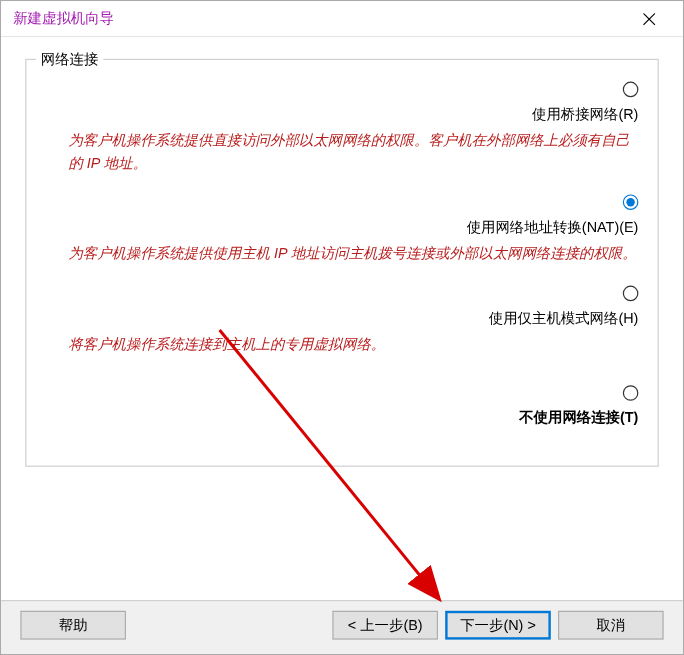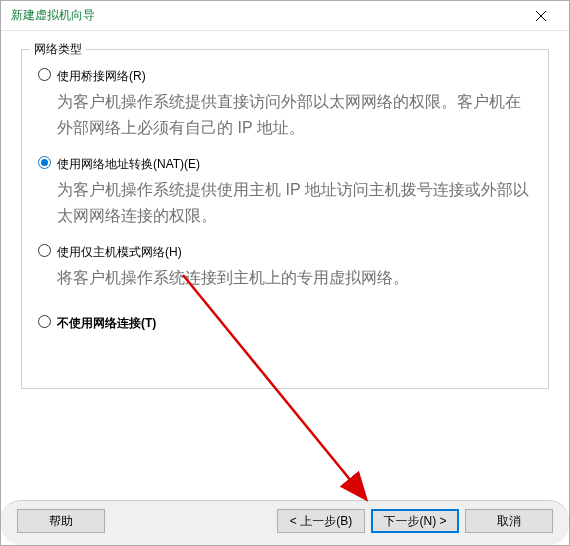--- a/index.html
+++ b/index.html
@@ -24,21 +24,21 @@
     height: 30px;
     display: flex;
     align-items: center;
     justify-content: space-between;
     padding: 0 8px 0 10px;
     background: #ffffff;
     border-bottom: 1px solid #e5e5e5;
   }
   .titlebar-title {
     font-size: 12px;
-    color: #15803d;
+    color: #a21caf;
   }
   .close-btn {
     width: 40px;
     height: 28px;
     display: flex;
     align-items: center;
     justify-content: center;
     font-size: 14px;
     color: #000;
     cursor: pointer;
@@ -77,22 +77,23 @@
     left: 8px;
     background: #ffffff;
     padding: 0 4px;
     font-size: 12px;
   }
   .option {
     margin-bottom: 16px;
   }
   .option-row {
     display: flex;
-    align-items: flex-start;
+    align-items: flex-end;
     gap: 6px;
+    flex-direction: column;
   }
   .radio {
     width: 13px;
     height: 13px;
     border: 1px solid #333;
     border-radius: 50%;
     display: inline-flex;
     align-items: center;
     justify-content: center;
     flex-shrink: 0;
@@ -106,33 +107,33 @@
     height: 7px;
     background: #0078d7;
     border-radius: 50%;
     display: block;
   }
   .option-label {
     font-size: 12px;
     color: #000;
   }
   .option-desc {
-    font-size: 16px;
-    color: #737373;
+    font-size: 12px;
+    color: #b91c1c;
     margin-top: 4px;
     margin-left: 19px;
     line-height: 1.6;
+    font-style: italic;
   }
   .footer {
     padding: 8px 16px 12px 16px;
     display: flex;
     align-items: center;
     background: #f0f0f0;
     border-top: 1px solid #d0d0d0;
-    border-radius: 20px;
   }
   .btn {
     height: 24px;
     min-width: 88px;
     padding: 0 10px;
     background: #e1e1e1;
     border: 1px solid #adadad;
     font-size: 12px;
     font-family: inherit;
     cursor: pointer;
@@ -162,21 +163,21 @@
       <svg width="10" height="10" viewBox="0 0 10 10">
         <line x1="0" y1="0" x2="10" y2="10" stroke="#000" stroke-width="1"></line>
         <line x1="10" y1="0" x2="0" y2="10" stroke="#000" stroke-width="1"></line>
       </svg>
     </div>
   </div>
 
 
   <div class="body">
     <div class="fieldset">
-      <span class="fieldset-label">网络类型</span>
+      <span class="fieldset-label">网络连接</span>
 
       <div class="option">
         <div class="option-row">
           <span class="radio"></span>
           <span class="option-label">使用桥接网络(R)</span>
         </div>
         <div class="option-desc">为客户机操作系统提供直接访问外部以太网网络的权限。客户机在外部网络上必须有自己的 IP 地址。</div>
       </div>
 
       <div class="option">

